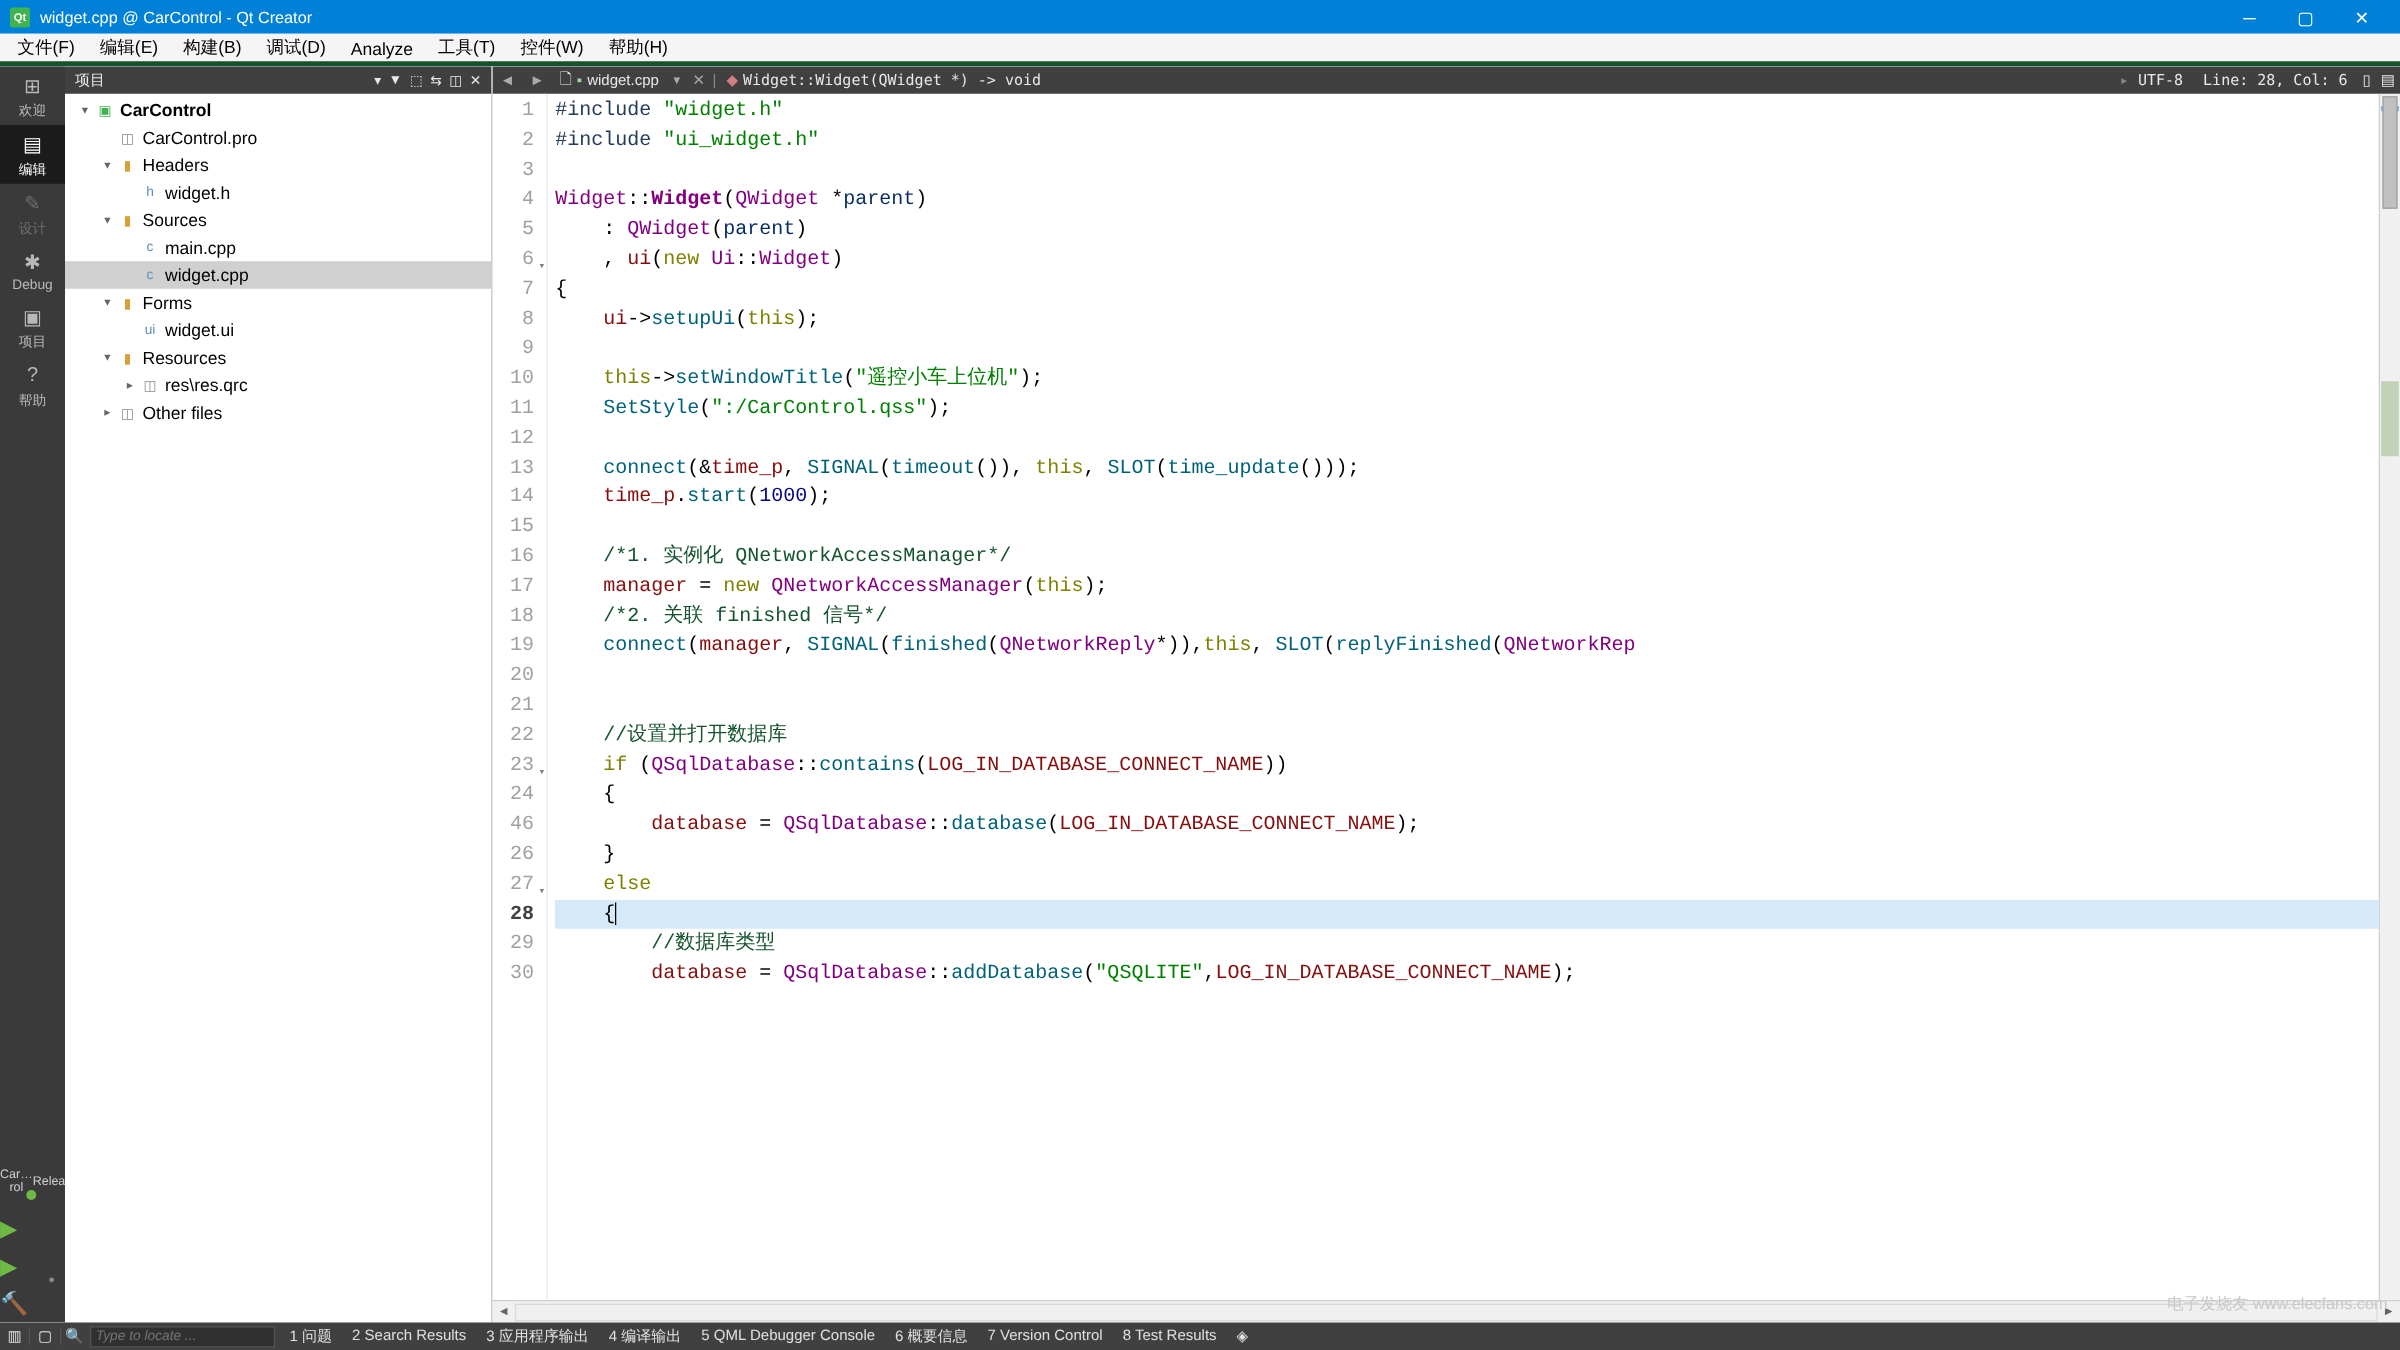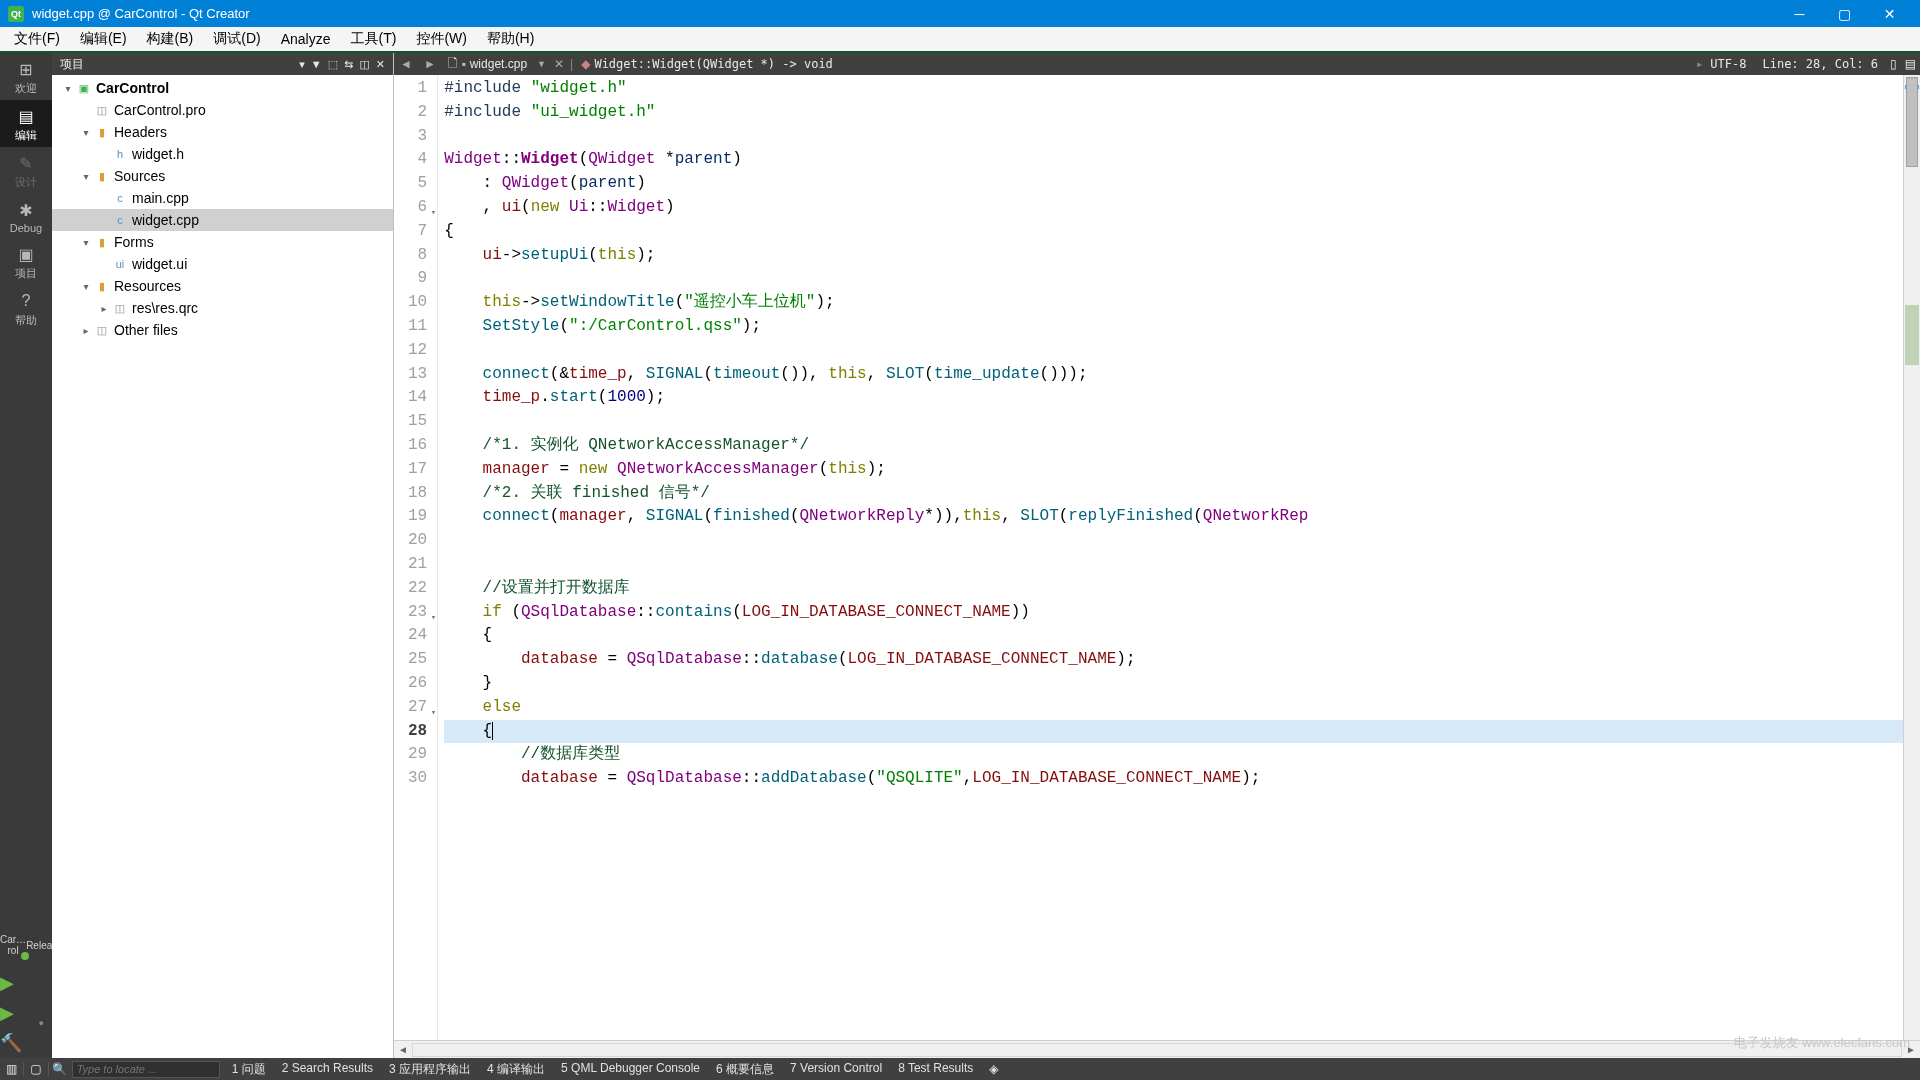--- a/index.html
+++ b/index.html
@@ -34,22 +34,22 @@
     .titlebar .title-text { flex: 1; }
     .titlebar .win-btn {
       width: 45px; height: 27px;
       display: flex; align-items: center; justify-content: center;
       color: #fff; font-size: 14px;
     }
     .menubar {
       background: #f5f5f5;
       height: 26px;
       display: flex;
-      align-items: center;
-      border-bottom: 2px solid #14532d;
+      align-items: flex-end;
+      border-bottom: 4px solid #14532d;
       padding: 0 4px;
     }
     .menubar .menu-item {
       padding: 2px 10px;
       font-size: 14px;
       cursor: default;
     }
     .main-area {
       flex: 1;
       display: flex;
@@ -434,21 +434,21 @@
             <div class="ln">15</div>
             <div class="ln">16</div>
             <div class="ln">17</div>
             <div class="ln">18</div>
             <div class="ln">19</div>
             <div class="ln">20</div>
             <div class="ln">21</div>
             <div class="ln">22</div>
             <div class="ln">23<span class="fold-marker">▾</span></div>
             <div class="ln">24</div>
-            <div class="ln">25</div>
+            <div class="ln">46</div>
             <div class="ln">26</div>
             <div class="ln">27<span class="fold-marker">▾</span></div>
             <div class="ln current">28</div>
             <div class="ln">29</div>
             <div class="ln">30</div>
           </div>
         <div class="code-lines" id="code-lines"><div class="line"><span class="tok-pre">#include </span><span class="tok-str">"widget.h"</span></div><div class="line"><span class="tok-pre">#include </span><span class="tok-str">"ui_widget.h"</span></div><div class="line"><span></span></div><div class="line"><span class="tok-type">Widget</span><span class="tok-op">::</span><span class="tok-type tok-bold">Widget</span><span class="tok-op">(</span><span class="tok-type">QWidget</span><span class="tok-op"> *</span><span class="tok-local">parent</span><span class="tok-op">)</span></div><div class="line"><span>    </span><span class="tok-op">: </span><span class="tok-type">QWidget</span><span class="tok-op">(</span><span class="tok-local">parent</span><span class="tok-op">)</span></div><div class="line"><span>    </span><span class="tok-op">, </span><span class="tok-member">ui</span><span class="tok-op">(</span><span class="tok-kw">new</span><span class="tok-op"> </span><span class="tok-type">Ui</span><span class="tok-op">::</span><span class="tok-type">Widget</span><span class="tok-op">)</span></div><div class="line"><span class="tok-op">{</span></div><div class="line"><span>    </span><span class="tok-member">ui</span><span class="tok-op">-&gt;</span><span class="tok-func">setupUi</span><span class="tok-op">(</span><span class="tok-kw">this</span><span class="tok-op">);</span></div><div class="line"><span></span></div><div class="line"><span>    </span><span class="tok-kw">this</span><span class="tok-op">-&gt;</span><span class="tok-func">setWindowTitle</span><span class="tok-op">(</span><span class="tok-str">"遥控小车上位机"</span><span class="tok-op">);</span></div><div class="line"><span>    </span><span class="tok-func">SetStyle</span><span class="tok-op">(</span><span class="tok-str">":/CarControl.qss"</span><span class="tok-op">);</span></div><div class="line"><span></span></div><div class="line"><span>    </span><span class="tok-func">connect</span><span class="tok-op">(&amp;</span><span class="tok-member">time_p</span><span class="tok-op">, </span><span class="tok-func">SIGNAL</span><span class="tok-op">(</span><span class="tok-func">timeout</span><span class="tok-op">()), </span><span class="tok-kw">this</span><span class="tok-op">, </span><span class="tok-func">SLOT</span><span class="tok-op">(</span><span class="tok-func">time_update</span><span class="tok-op">()));</span></div><div class="line"><span>    </span><span class="tok-member">time_p</span><span class="tok-op">.</span><span class="tok-func">start</span><span class="tok-op">(</span><span class="tok-num">1000</span><span class="tok-op">);</span></div><div class="line"><span></span></div><div class="line"><span>    </span><span class="tok-comment">/*1. 实例化 QNetworkAccessManager*/</span></div><div class="line"><span>    </span><span class="tok-member">manager</span><span class="tok-op"> = </span><span class="tok-kw">new</span><span class="tok-op"> </span><span class="tok-type">QNetworkAccessManager</span><span class="tok-op">(</span><span class="tok-kw">this</span><span class="tok-op">);</span></div><div class="line"><span>    </span><span class="tok-comment">/*2. 关联 finished 信号*/</span></div><div class="line"><span>    </span><span class="tok-func">connect</span><span class="tok-op">(</span><span class="tok-member">manager</span><span class="tok-op">, </span><span class="tok-func">SIGNAL</span><span class="tok-op">(</span><span class="tok-func">finished</span><span class="tok-op">(</span><span class="tok-type">QNetworkReply</span><span class="tok-op">*)),</span><span class="tok-kw">this</span><span class="tok-op">, </span><span class="tok-func">SLOT</span><span class="tok-op">(</span><span class="tok-func">replyFinished</span><span class="tok-op">(</span><span class="tok-type">QNetworkRep</span></div><div class="line"><span></span></div><div class="line"><span></span></div><div class="line"><span>    </span><span class="tok-comment">//设置并打开数据库</span></div><div class="line"><span>    </span><span class="tok-kw">if</span><span class="tok-op"> (</span><span class="tok-type">QSqlDatabase</span><span class="tok-op">::</span><span class="tok-func">contains</span><span class="tok-op">(</span><span class="tok-member">LOG_IN_DATABASE_CONNECT_NAME</span><span class="tok-op">))</span></div><div class="line"><span>    </span><span class="tok-op">{</span></div><div class="line"><span>        </span><span class="tok-member">database</span><span class="tok-op"> = </span><span class="tok-type">QSqlDatabase</span><span class="tok-op">::</span><span class="tok-func">database</span><span class="tok-op">(</span><span class="tok-member">LOG_IN_DATABASE_CONNECT_NAME</span><span class="tok-op">);</span></div><div class="line"><span>    </span><span class="tok-op">}</span></div><div class="line"><span>    </span><span class="tok-kw">else</span></div><div class="line current-line"><span>    </span><span class="tok-op">{</span><span class="cursor-bar"></span></div><div class="line"><span>        </span><span class="tok-comment">//数据库类型</span></div><div class="line"><span>        </span><span class="tok-member">database</span><span class="tok-op"> = </span><span class="tok-type">QSqlDatabase</span><span class="tok-op">::</span><span class="tok-func">addDatabase</span><span class="tok-op">(</span><span class="tok-str">"QSQLITE"</span><span class="tok-op">,</span><span class="tok-member">LOG_IN_DATABASE_CONNECT_NAME</span><span class="tok-op">);</span></div></div>
       </div>
       <div class="vscroll">
         <div class="minimap-marker" style="top:10px;"></div>

